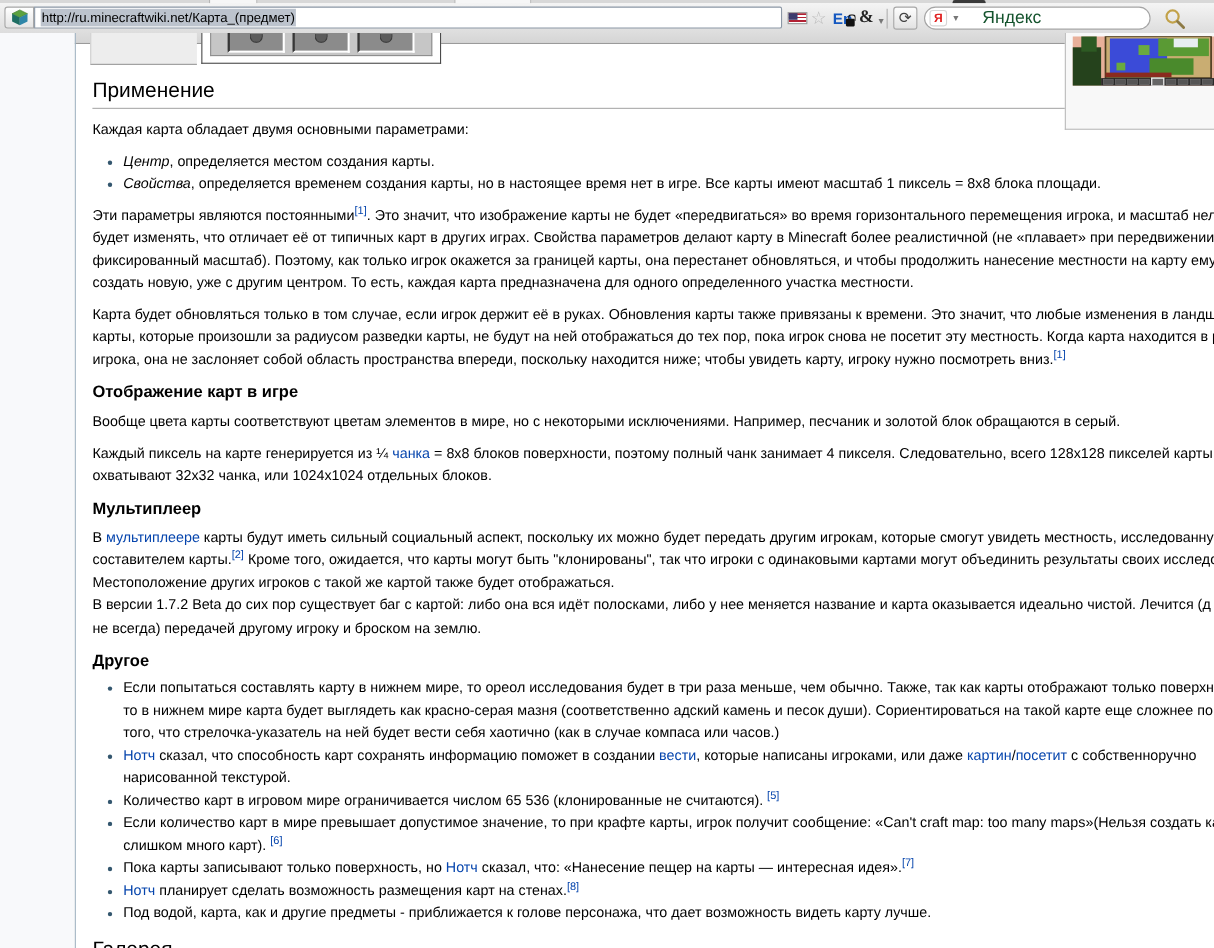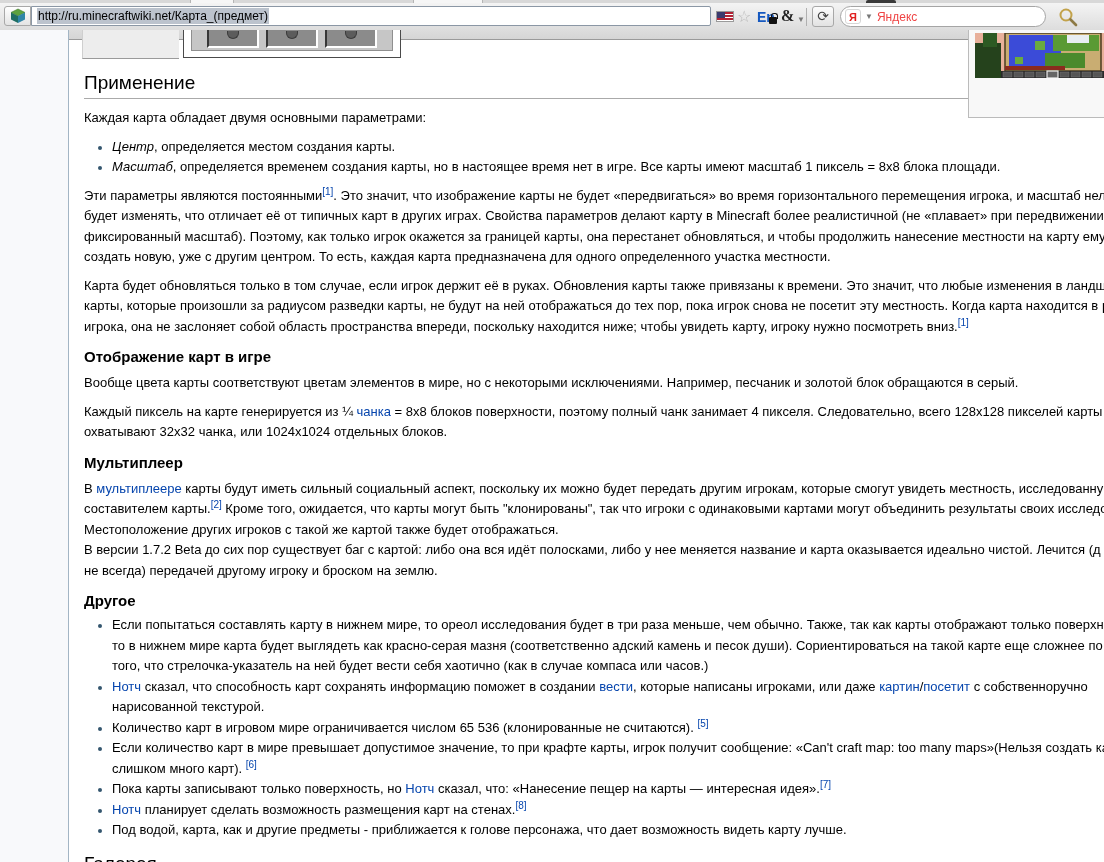--- a/index.html
+++ b/index.html
@@ -42,21 +42,21 @@
   .reload-btn { position:absolute; left:812px; top:3px; width:22px; height:21px;
     background:linear-gradient(#fdfdfd,#e2e2e2); border:1px solid #a8a8a8; border-radius:3px;
     text-align:center; line-height:19px; font-size:14px; color:#444; }
   .search-field {
     position:absolute; left:840px; top:3px; width:206px; height:21px;
     background:#fff; border:1px solid #a5a5a5; border-radius:11px;
     display:flex; align-items:center; padding-left:4px;
   }
   .ya-badge { width:16px; height:15px; background:#fff; border:1px solid #d6d6d6; border-radius:3px;
     color:#e02020; font-size:11px; font-weight:bold; text-align:center; line-height:14px; }
-  .search-ph { color:#ef4444; font-size:12px; margin-left:4px; }
+  .search-ph { color:#14532d; font-size:16px; margin-left:20px; }
   .magnifier { position:absolute; left:1058px; top:4px; }
 
   
   .left-gutter { position:absolute; left:0; top:30px; width:68px; height:832px; background:#f8f9fb; }
   .content-border { position:absolute; left:68px; top:30px; width:1px; height:832px; background:#a3b5c4; }
 
   
   .infobox-cell { position:absolute; left:82px; top:30px; width:97px; height:29px;
     background:#ededed; border-bottom:1px solid #9a9a9a; border-left:1px solid #cfcfcf; }
   .craft-box { position:absolute; left:183px; top:30px; width:218px; height:28px;
@@ -183,21 +183,21 @@
 <div class="article" id="article-body">
     <div class="wh2">Применение</div>
     <div class="wp">
       <div class="tline">Каждая карта обладает двумя основными параметрами:</div>
     </div>
     <ul class="wul">
       <li>
         <div class="tline"><i class="term">Центр</i>, определяется местом создания карты.</div>
       </li>
       <li>
-        <div class="tline"><i class="term">Масштаб</i>, определяется временем создания карты, но в настоящее время нет в игре. Все карты имеют масштаб 1 пиксель = 8x8 блока площади.</div>
+        <div class="tline"><i class="term">Свойства</i>, определяется временем создания карты, но в настоящее время нет в игре. Все карты имеют масштаб 1 пиксель = 8x8 блока площади.</div>
       </li>
     </ul>
     <div class="wp">
       <div class="tline">Эти параметры являются постоянными<sup class="ref"><a class="wlink">[1]</a></sup>. Это значит, что изображение карты не будет «передвигаться» во время горизонтального перемещения игрока, и масштаб нель</div>
       <div class="tline">будет изменять, что отличает её от типичных карт в других играх. Свойства параметров делают карту в Minecraft более реалистичной (не «плавает» при передвижении, и</div>
       <div class="tline">фиксированный масштаб). Поэтому, как только игрок окажется за границей карты, она перестанет обновляться, и чтобы продолжить нанесение местности на карту ему п</div>
       <div class="tline">создать новую, уже с другим центром. То есть, каждая карта предназначена для одного определенного участка местности.</div>
     </div>
     <div class="wp">
       <div class="tline">Карта будет обновляться только в том случае, если игрок держит её в руках. Обновления карты также привязаны к времени. Это значит, что любые изменения в ландша</div>

